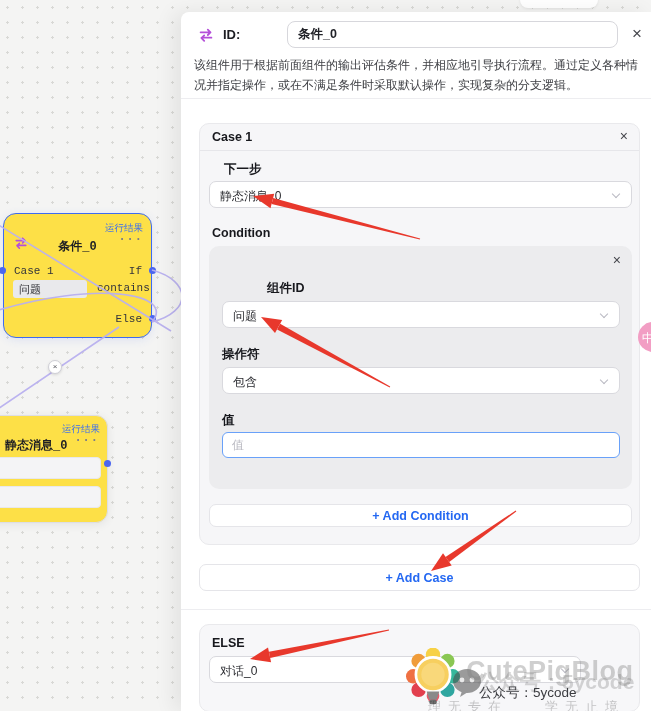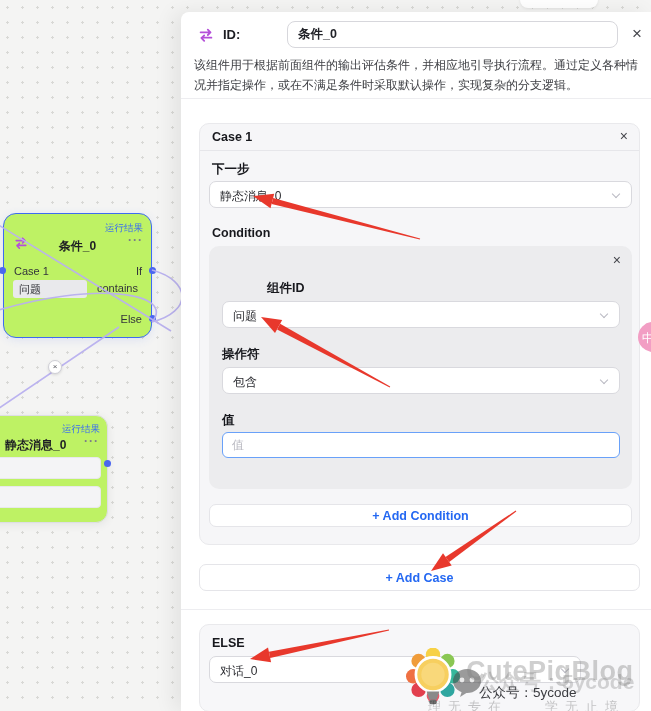--- a/index.html
+++ b/index.html
@@ -7,21 +7,21 @@
   body {
     position:relative;
     font-family:"Liberation Sans","DejaVu Sans",sans-serif;
     background-color:#f4f4f3;
     background-image:radial-gradient(#d8d8d5 1px, transparent 1.2px);
     background-size:15px 15px;
     color:#2b2c31;
   }
   
   #edges { position:absolute; left:0; top:0; width:651px; height:711px; z-index:3; pointer-events:none; }
-  .node { position:absolute; background:#bef264; z-index:2; }
+  .node { position:absolute; background:#fde047; z-index:2;font-family:Liberation Mono, monospace; }
   #cond-node { left:3px; top:213px; width:149px; height:125px; border:1.5px solid #3e6bf2; border-radius:13px; box-shadow:0 2px 10px rgba(62,107,242,.12); }
   #msg-node  { left:-62px; top:415px; width:170px; height:108px; border:1px solid #dedee4; border-radius:12px; box-shadow:0 2px 10px rgba(0,0,0,.07); }
   .run-link { position:absolute; right:8px; top:8px; font-size:9.5px; color:#3a6ef0; }
   .node-title { position:absolute; top:24px; font-size:12px; font-weight:bold; color:#1e1f24; }
   .node-dots { position:absolute; right:8px; top:19px; font-size:12px; font-weight:bold; color:#7c7d87; letter-spacing:1px; }
   .cdot { position:absolute; width:7px; height:7px; border-radius:50%; background:#4b66f0; z-index:4; }
   .small-lbl { position:absolute; font-size:11px; color:#33343b; }
   #cond-field { position:absolute; left:9px; top:66px; width:74px; height:18px; background:#e9e9ec; border-radius:3px; font-size:11px; color:#2c2d33; padding:2px 6px; }
   #edge-x { position:absolute; left:48px; top:360px; width:14px; height:14px; border-radius:50%; background:#fff; border:1px solid #cfcfd6; box-shadow:0 1px 3px rgba(0,0,0,.12); z-index:4; font-size:8px; color:#55565e; text-align:center; line-height:12px; cursor:pointer; }
   #top-pill { position:absolute; left:520px; top:-8px; width:78px; height:16px; background:#fff; border-radius:8px; box-shadow:0 1px 3px rgba(0,0,0,.08); z-index:1; }
@@ -112,21 +112,21 @@
   <input class="abs" id="id-input" value="条件_0" style="">
   <span class="abs xicon" id="panel-close">×</span>
   <div class="abs" id="desc">该组件用于根据前面组件的输出评估条件，并相应地引导执行流程。通过定义各种情况并指定操作，或在不满足条件时采取默认操作，实现复杂的分支逻辑。</div>
   <div class="abs divider" style="top:86px;"></div>
 
   <div class="abs card" id="case-card">
     <div class="abs" id="case-hdr">
       <span class="abs sec-lbl" style="left:12px;top:6px;">Case 1</span>
       <span class="abs xicon" style="right:11px;top:5px;font-size:14px;">×</span>
     </div>
-    <span class="abs sec-lbl" style="left:12px;top:37px;">下一步</span>
+    <span class="abs sec-lbl" style="left:24px;top:37px;">下一步</span>
     <div class="sel" style="left:9px;top:57px;width:423px;">
       <span>静态消息_0</span>
       <span class="chev"></span>
     </div>
     <span class="abs sec-lbl" style="left:12px;top:102px;">Condition</span>
 
     <div class="abs" id="sub-card">
       <span class="abs xicon" style="right:11px;top:7px;font-size:14px;">×</span>
       <span class="abs sec-lbl" style="left:13px;top:34px;margin-left:45px;">组件ID</span>
       <div class="sel" style="left:13px;top:55px;width:398px;">

